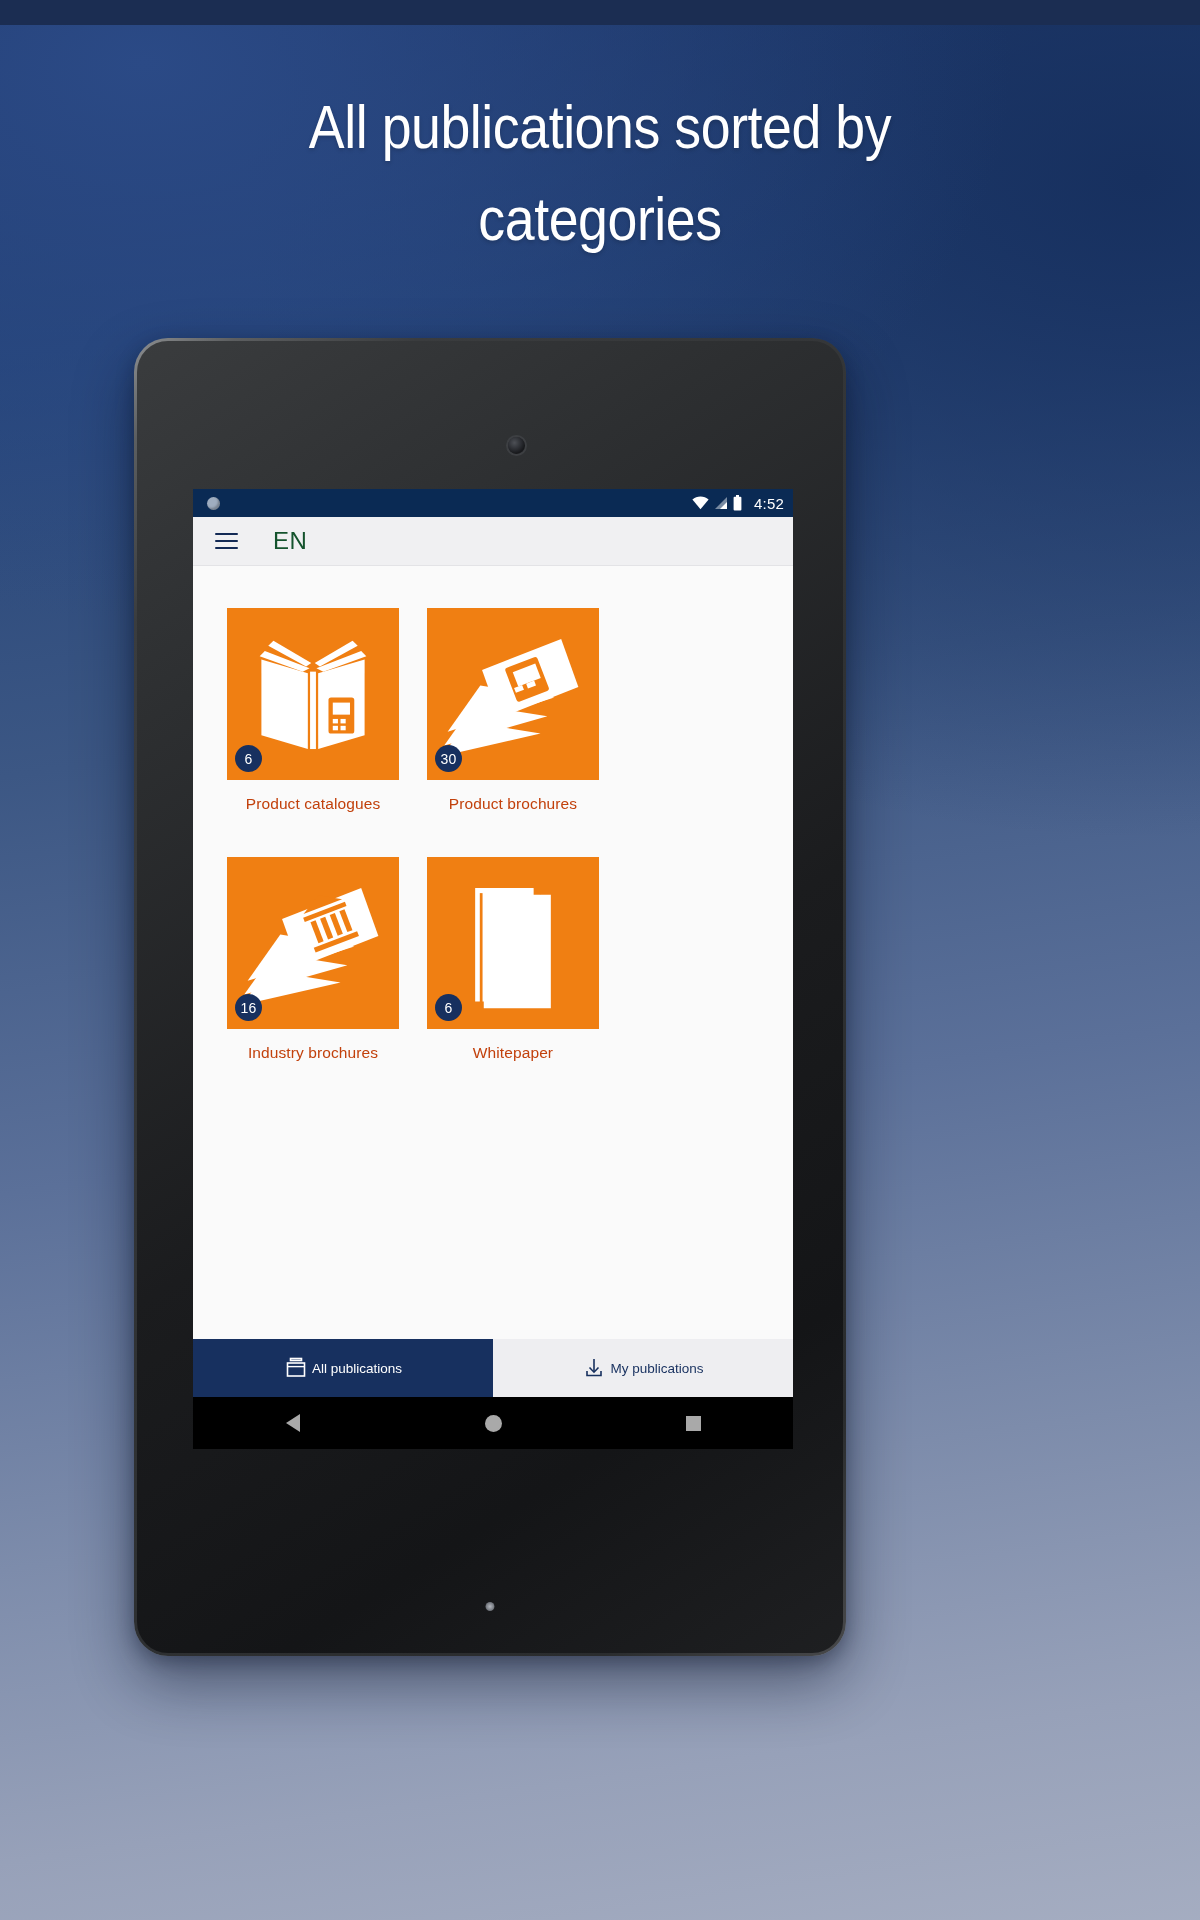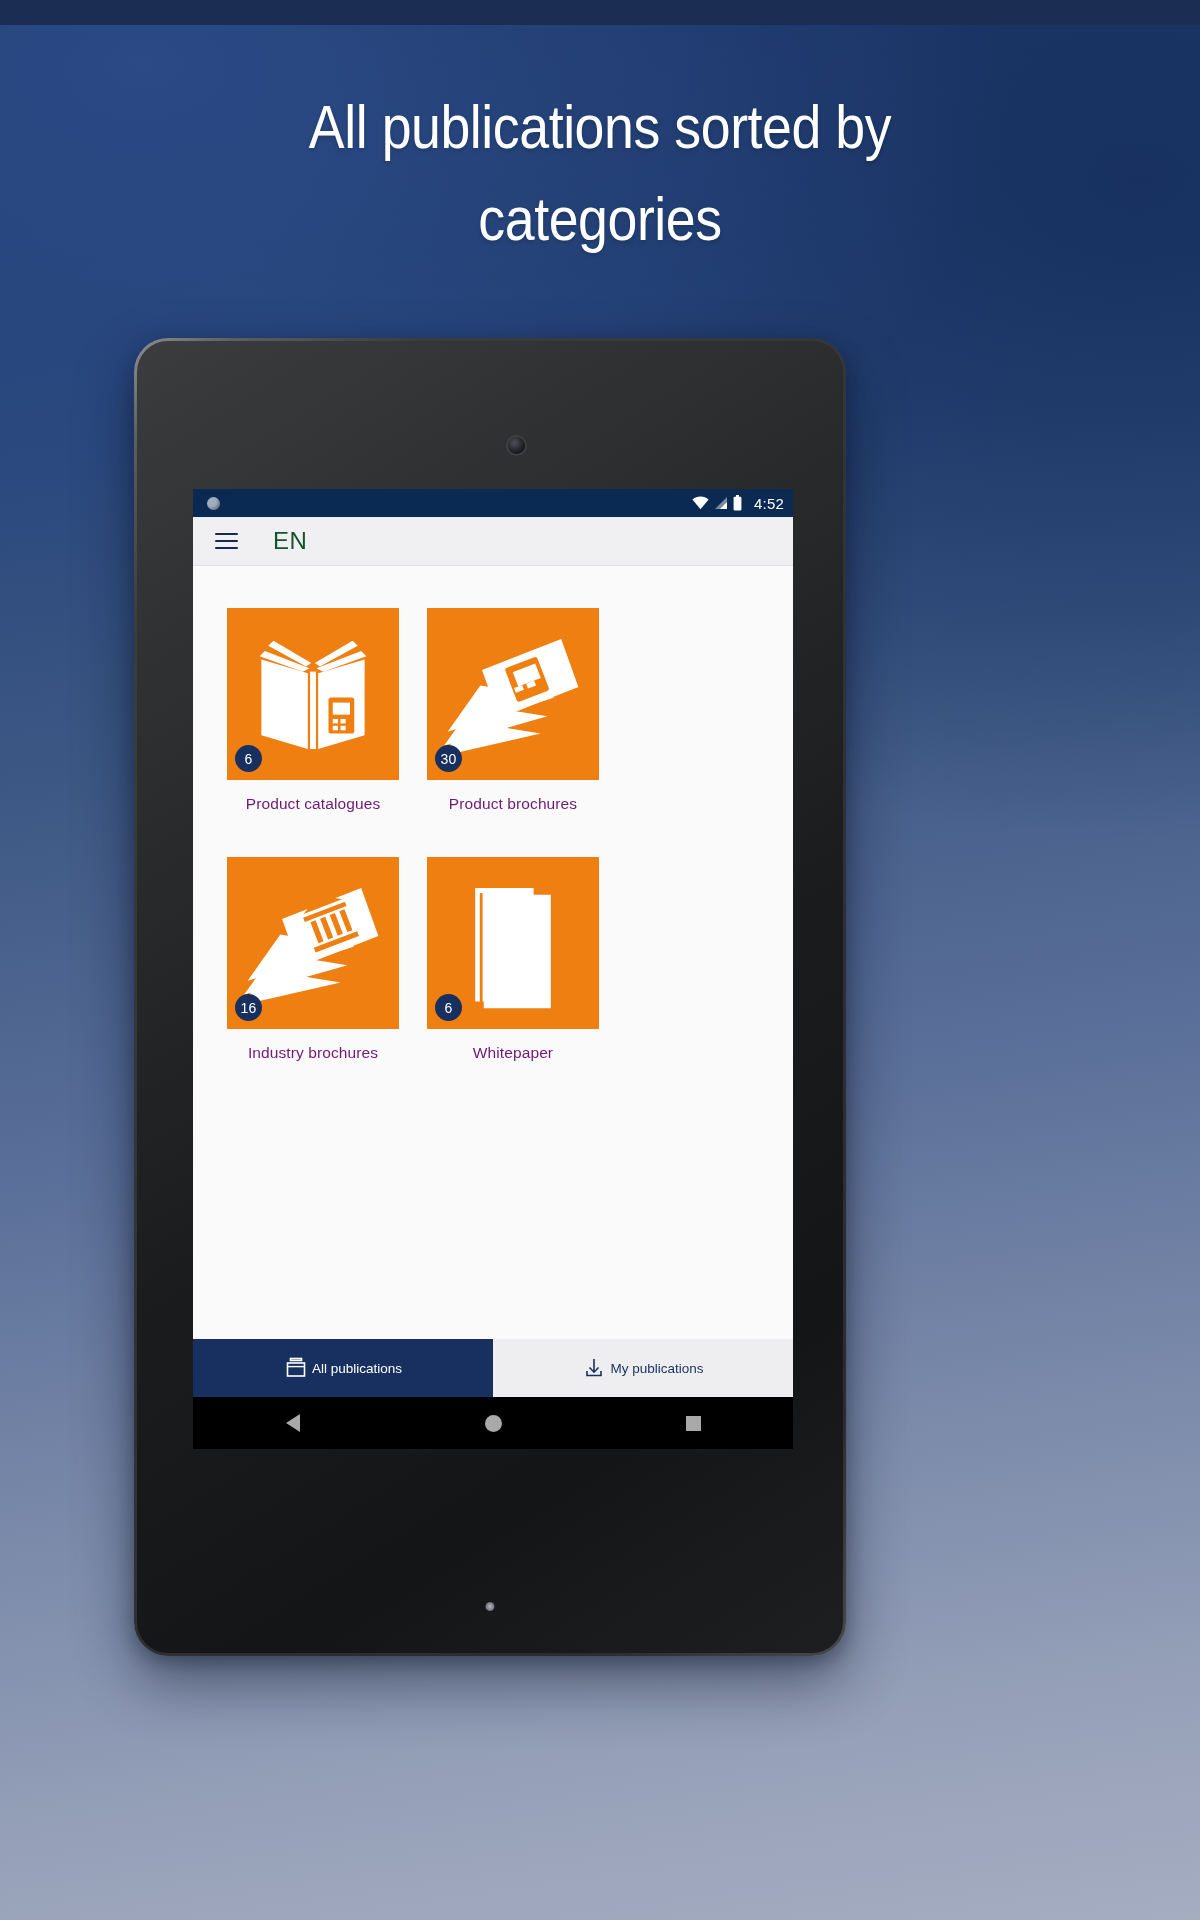--- a/index.html
+++ b/index.html
@@ -217,21 +217,21 @@
     color: #ffffff;
     font-size: 14px;
     display: flex;
     align-items: center;
     justify-content: center;
     letter-spacing: 0.2px;
   }
   .cell-label {
     margin-top: 15px;
     text-align: center;
-    color: #701a75;
+    color: #c2410c;
     font-size: 15.5px;
     letter-spacing: 0.1px;
   }
 
   
   .tabbar {
     display: flex;
     height: 58px;
     background: #eeeef1;
     flex: 0 0 auto;

